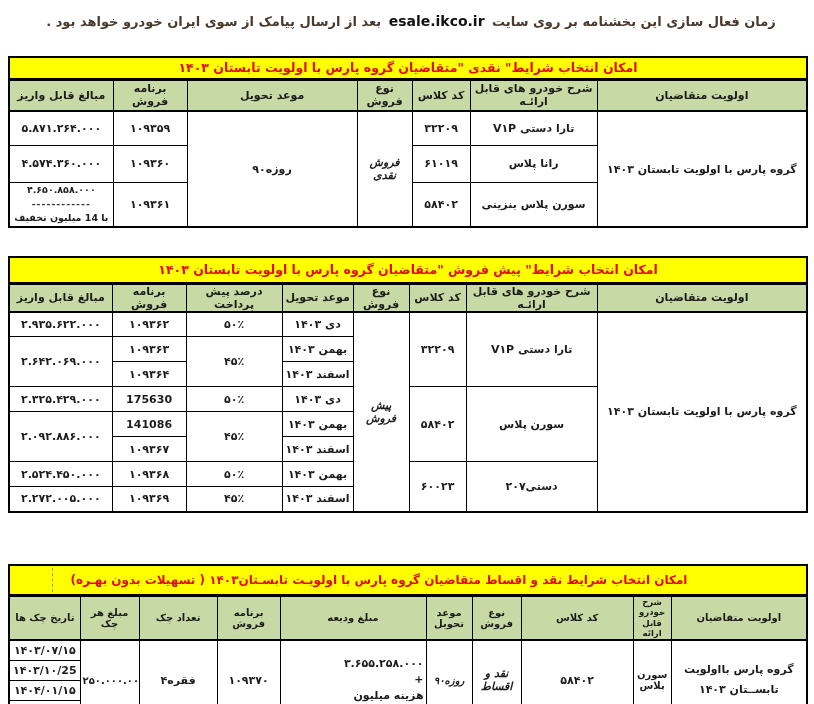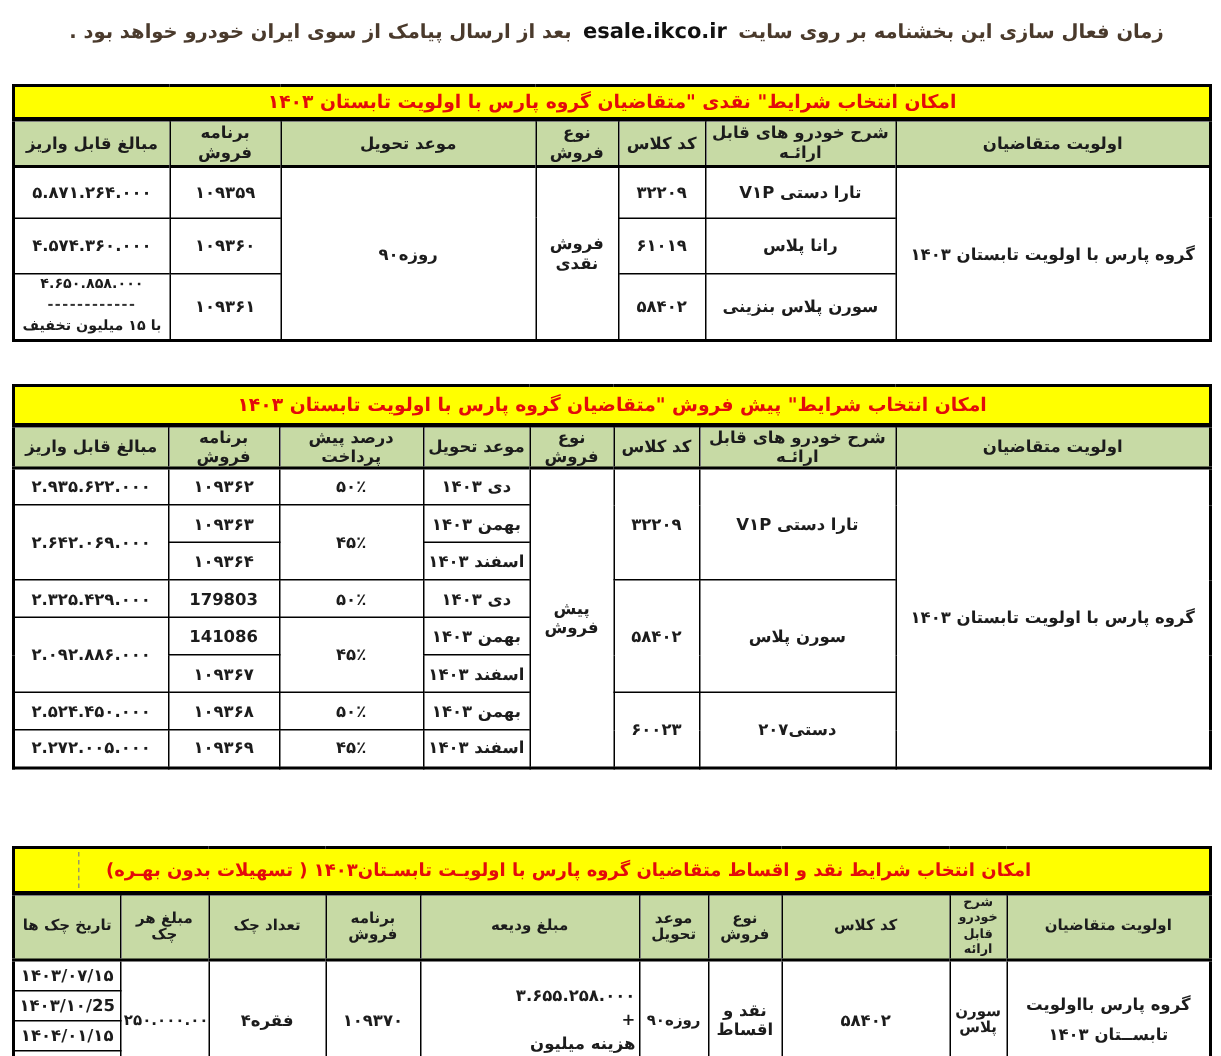--- a/index.html
+++ b/index.html
@@ -11,21 +11,21 @@
   table.tbl{position:absolute;left:8px;width:798px;border-collapse:collapse;direction:rtl;
             table-layout:fixed;border:2px solid #000;}
   table.tbl td{border:1px solid #000;text-align:center;vertical-align:middle;
                font-size:11px;font-weight:bold;color:#1c1c1c;padding:0 2px;overflow:hidden;}
   .t1{top:56px;} .t2{top:256px;} .t3{top:564px;}
   tr.title-row td{background:#FFFF00;color:#e30b0b;font-weight:bold;font-size:12.5px;
                   border-bottom:3px solid #000;position:relative;}
   tr.head td{background:#c7daa5;font-size:11px;border-bottom:2px solid #000;}
   .t3 tr.head td{font-size:10px;}
   td.ltr{direction:ltr;}
-  td.small{font-size:9px;padding:0;}
+  td.small{font-size:9px;padding:0;font-style:italic;}
   td.priority1{font-weight:normal;font-size:10.5px;}
   td.priority2{font-size:13.5px;}
   td.priority3{font-size:12px;line-height:1.8;}
   td.carcell{font-size:10.5px;}
   .amount-lines div{line-height:1.5;}
   .amount-lines .dashes{letter-spacing:1px;color:#333;}
   .deposit div{line-height:1.45;text-align:right;}
   .car-header div{line-height:1.25;font-size:8.5px;}
   .dash-sep{position:absolute;top:2px;bottom:2px;right:753px;border-right:1px dashed #9a9a66;}
   .t3 tr.title-row td{padding-right:60px;font-size:12px;}
@@ -81,21 +81,21 @@
       <td class="num ltr">۱۰۹۳۶۰</td>
       <td class="num ltr">۴.۵۷۴.۳۶۰.۰۰۰</td>
     </tr>
     <tr style="height:45px">
       <td class="carcell">سورن پلاس بنزینی</td>
       <td class="num ltr">۵۸۴۰۲</td>
       <td class="num ltr">۱۰۹۳۶۱</td>
       <td class="amount-lines" style="font-size:9.5px">
         <div style="direction:ltr">۴.۶۵۰.۸۵۸.۰۰۰</div>
         <div class="dashes">------------</div>
-        <div>با ۱۵ میلیون تخفیف</div>
+        <div>با 14 میلیون تخفیف</div>
       </td>
     </tr>
   </tbody>
     </table>
 
   <table class="tbl t2">
     <colgroup>
       <col style="width:210px">
         <col style="width:131px">
         <col style="width:57px">
@@ -137,21 +137,21 @@
     </tr>
     <tr style="height:25px">
       <td>اسفند ۱۴۰۳</td>
       <td class="num ltr">۱۰۹۳۶۴</td>
     </tr>
     <tr style="height:25px">
       <td rowspan="3" class="carcell">سورن پلاس</td>
       <td rowspan="3" class="num ltr">۵۸۴۰۲</td>
       <td>دی ۱۴۰۳</td>
       <td class="ltr">۵۰٪</td>
-      <td class="num ltr">179803</td>
+      <td class="num ltr">175630</td>
       <td class="num ltr">۲.۳۲۵.۴۲۹.۰۰۰</td>
     </tr>
     <tr style="height:25px">
       <td>بهمن ۱۴۰۳</td>
       <td rowspan="2" class="ltr">۴۵٪</td>
       <td class="num ltr">141086</td>
       <td rowspan="2" class="num ltr">۲.۰۹۲.۸۸۶.۰۰۰</td>
     </tr>
     <tr style="height:25px">
       <td>اسفند ۱۴۰۳</td>

